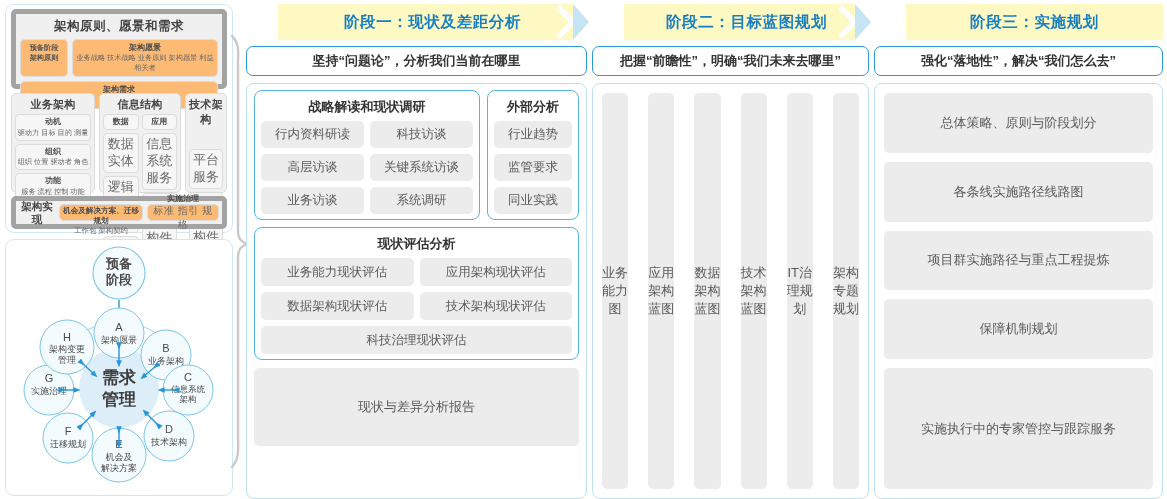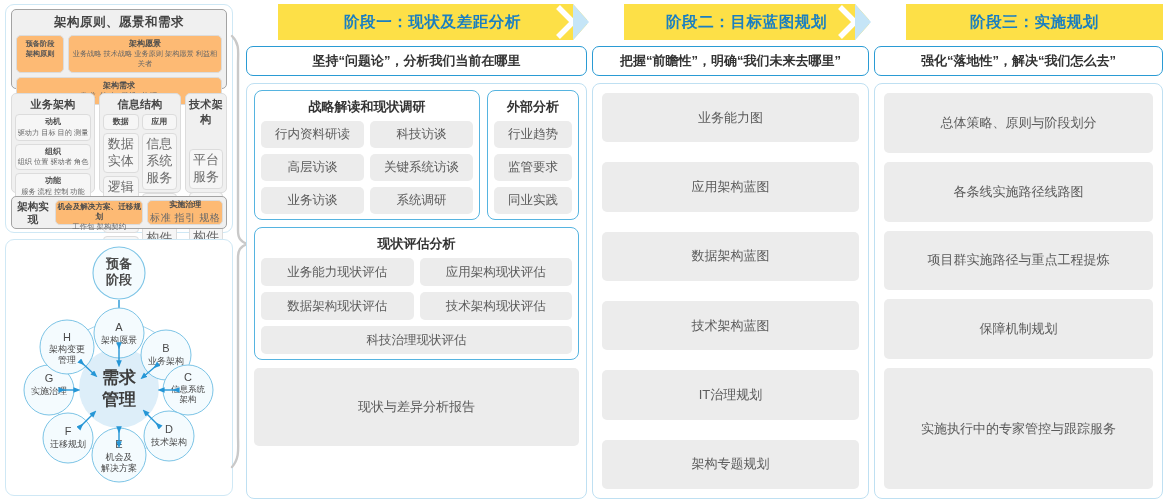--- a/index.html
+++ b/index.html
@@ -13,21 +13,21 @@
 
   
   #left-col { position: absolute; left: 5px; top: 4px; width: 228px; height: 492px; }
 
   .lpanel {
     border: 1px solid #cfe8f5; border-radius: 9px; background: #fff;
   }
   #togaf-panel { position: absolute; left: 0; top: 0; width: 228px; height: 229px; padding: 5px; }
   #circle-panel { position: absolute; left: 0; top: 235px; width: 228px; height: 257px; }
 
-  .gbox { background: #f0f0f0; border: 1px solid #a3a3a3; border-radius: 5px; }
+  .gbox { background: #f0f0f0; border: 5px solid #a3a3a3; border-radius: 5px; }
   .gbox-inner { background: #fdba74; border: 1px solid #dcdcdc; border-radius: 5px; }
 
   
   #row1 { position: absolute; left: 5px; top: 4px; width: 216px; height: 80px; padding: 3px 4px; }
   #row1 .hdr { font-size: 12.5px; font-weight: bold; color: #444; text-align:center; letter-spacing:.5px; margin-top:1px;}
   #row1-line { display: flex; gap: 4px; margin-top: 4px; }
   #prep-box { width: 48px; padding: 3px 1px; text-align: center; }
   #prep-box .l1 { font-size: 7.2px; color: #555; font-weight:bold; line-height:1.35; }
   #vision-box { flex: 1; padding: 3px 2px; text-align: center; }
   #vision-box .l1 { font-size: 8px; color: #4d4d4d; font-weight: bold; line-height:1.3;}
@@ -66,36 +66,36 @@
   
   #brace { position: absolute; left: 228px; top: 34px; }
 
   
   .phase { position: absolute; top: 4px; }
   #phase1 { left: 246px; width: 341px; }
   #phase2 { left: 592px; width: 277px; }
   #phase3 { left: 874px; width: 289px; }
 
   .phase-hdr {
-    height: 36px; background: #fde047; display: flex; align-items: center; justify-content: center;
+    height: 36px; background: #fef9c3; display: flex; align-items: center; justify-content: center;
     font-size: 15.5px; font-weight: bold; color: #1a7fc1; letter-spacing: .6px; margin-left: 32px;
   }
   .chev { position: absolute; top: 4px; width: 34px; height: 36px; z-index: 4; }
   #chev1 { left: 556px; } #chev2 { left: 838px; }
 
   .phase-stmt {
     margin-top: 6px; height: 30px; border: 1.6px solid #2a9bd4; border-radius: 7px; background: #fff;
     display: flex; align-items: center; justify-content: center;
     font-size: 13px; font-weight: bold; color: #333;
   }
   .phase-body {
     margin-top: 7px; border: 1px solid #bfe0f2; border-radius: 8px; background: #fff; padding: 6px;
   }
   #p1-body { height: 416px; padding: 6px 7px; }
-  #p2-body { height: 416px; padding: 9px; display: flex; flex-direction: column; gap: 20px; }
+  #p2-body { height: 416px; padding: 9px; display: flex; flex-direction: row; gap: 20px; }
   #p3-body { height: 416px; padding: 9px; display: flex; flex-direction: column; gap: 9px; justify-content: center; }
 
   .subcard { border: 1.3px solid #56b4e0; border-radius: 8px; background: #fff; padding: 5px 6px; }
   .subcard .sc-title { text-align: center; font-size: 13px; font-weight: bold; color: #333; margin: 2px 0 5px; }
 
   .chip {
     background: #ececec; border-radius: 5px; color: #5b5b5b;
     display: flex; align-items: center; justify-content: center;
     font-size: 12.5px; text-align: center;
   }

